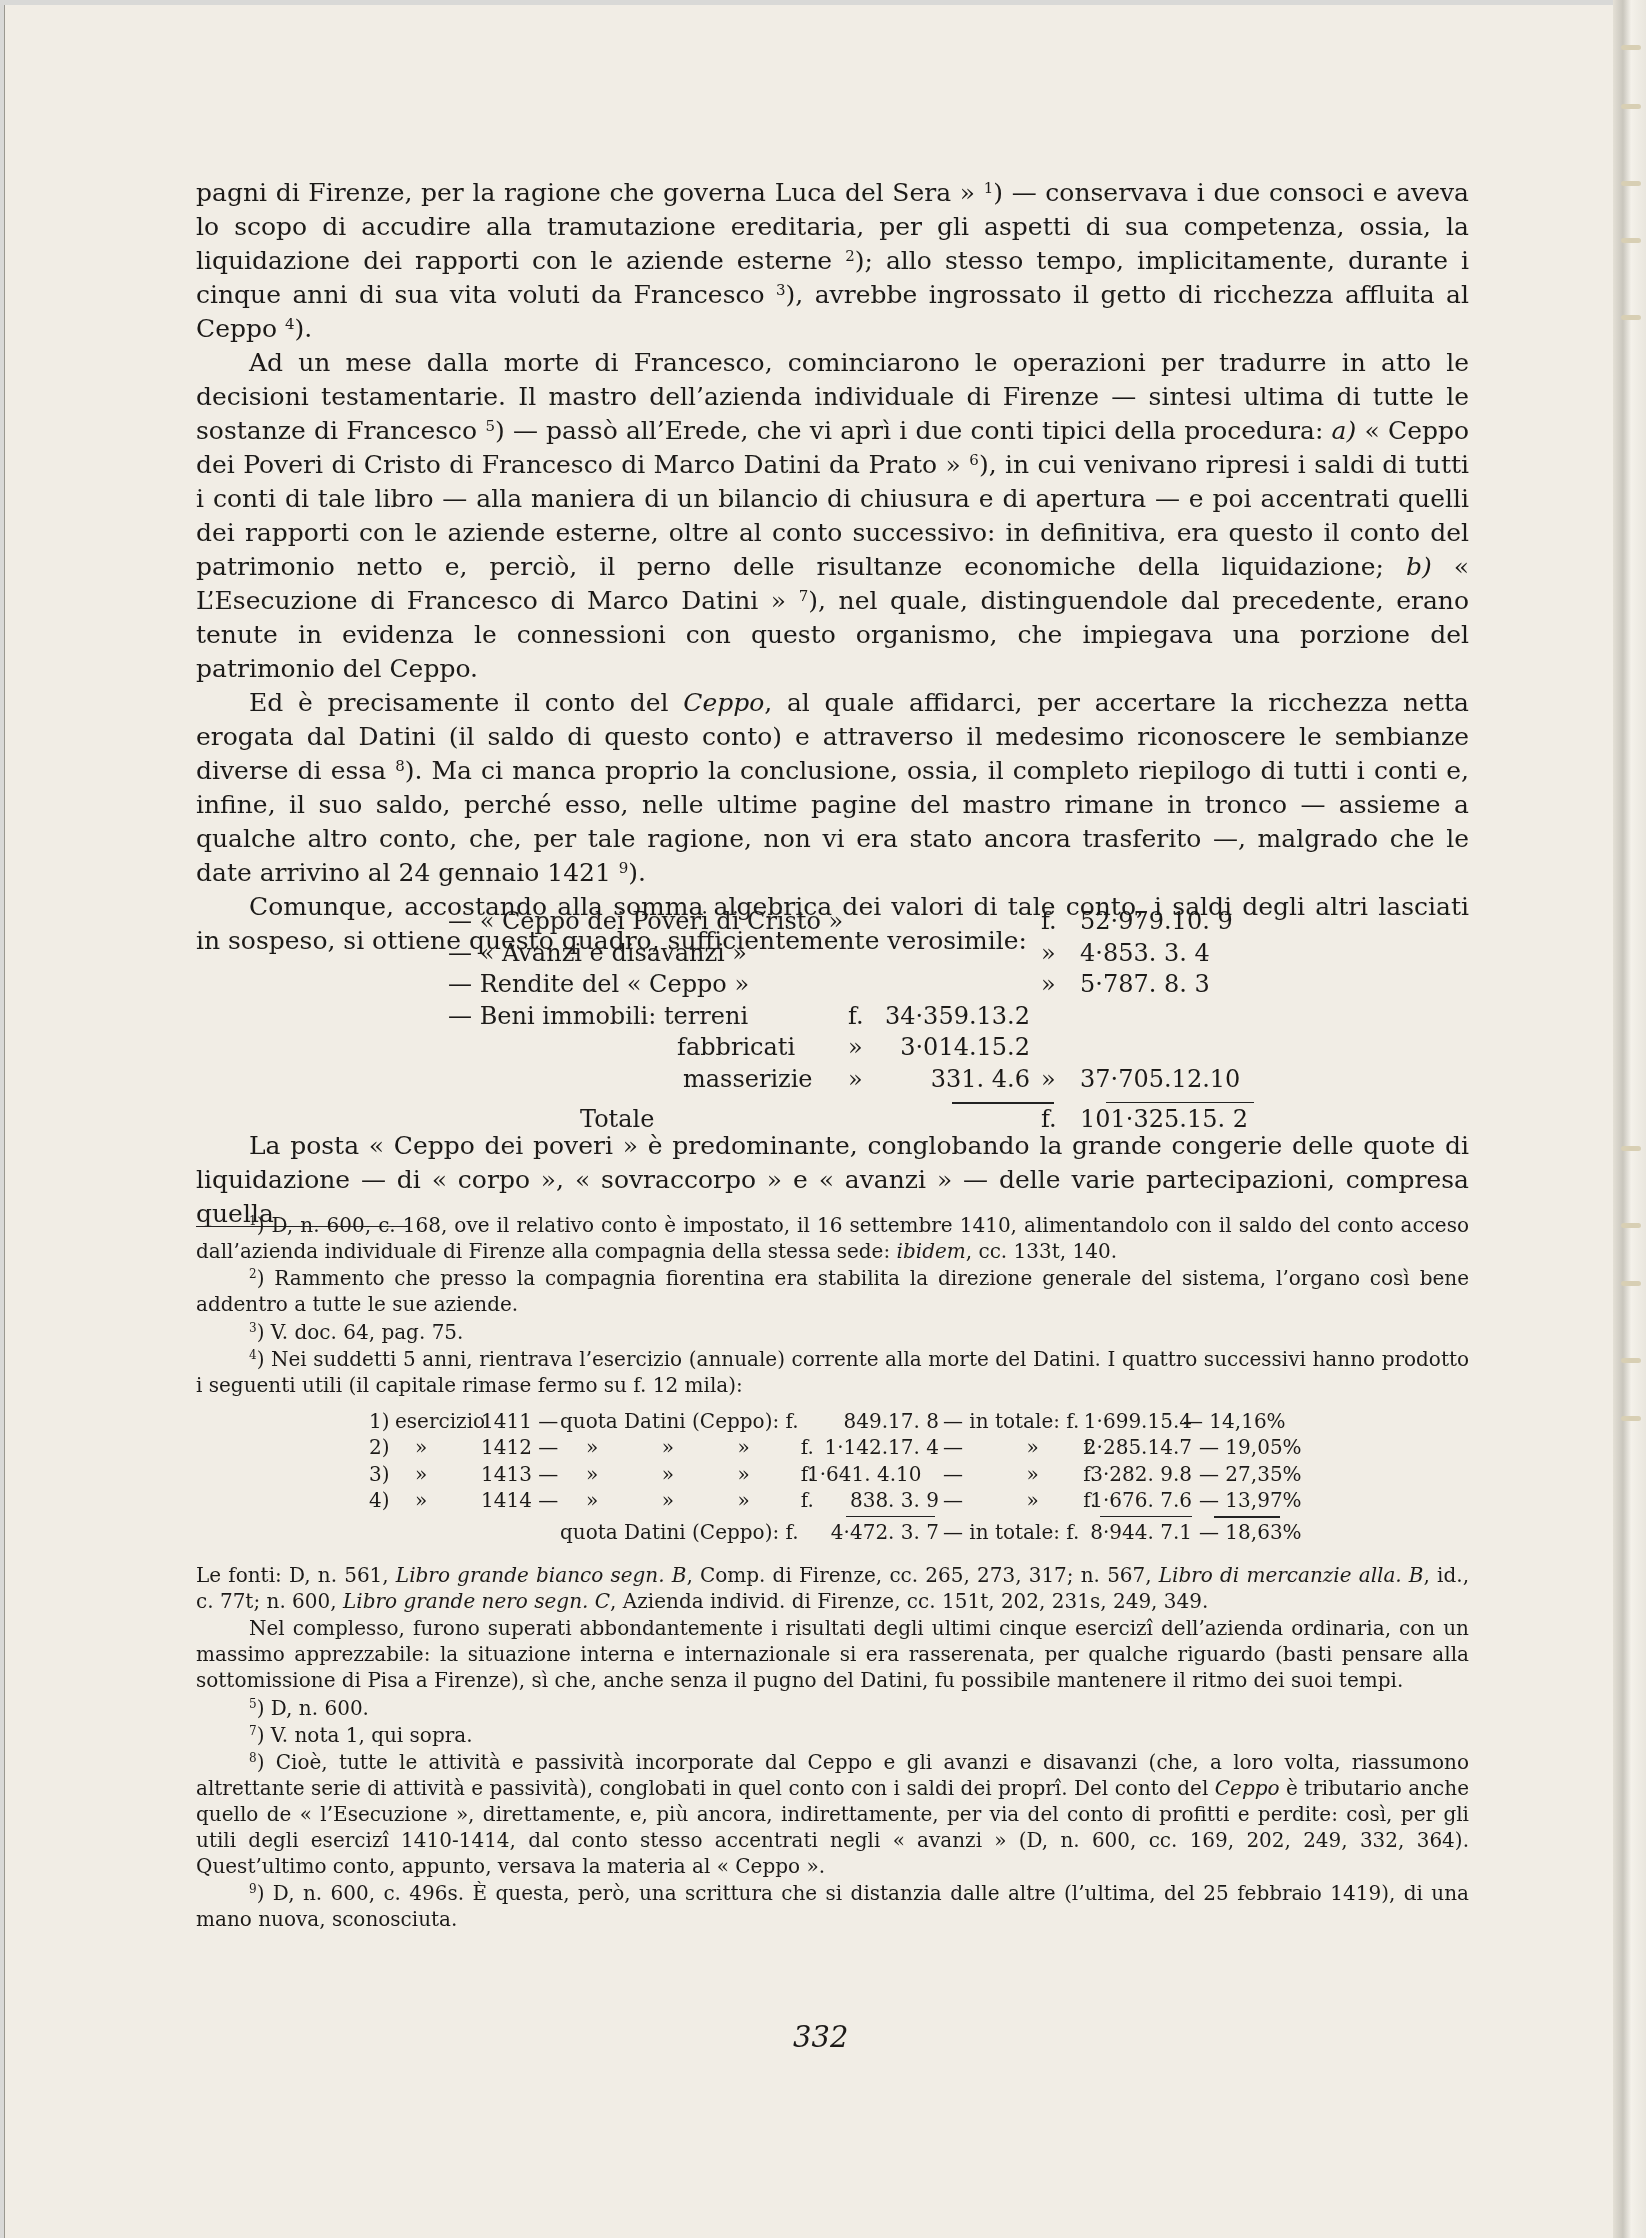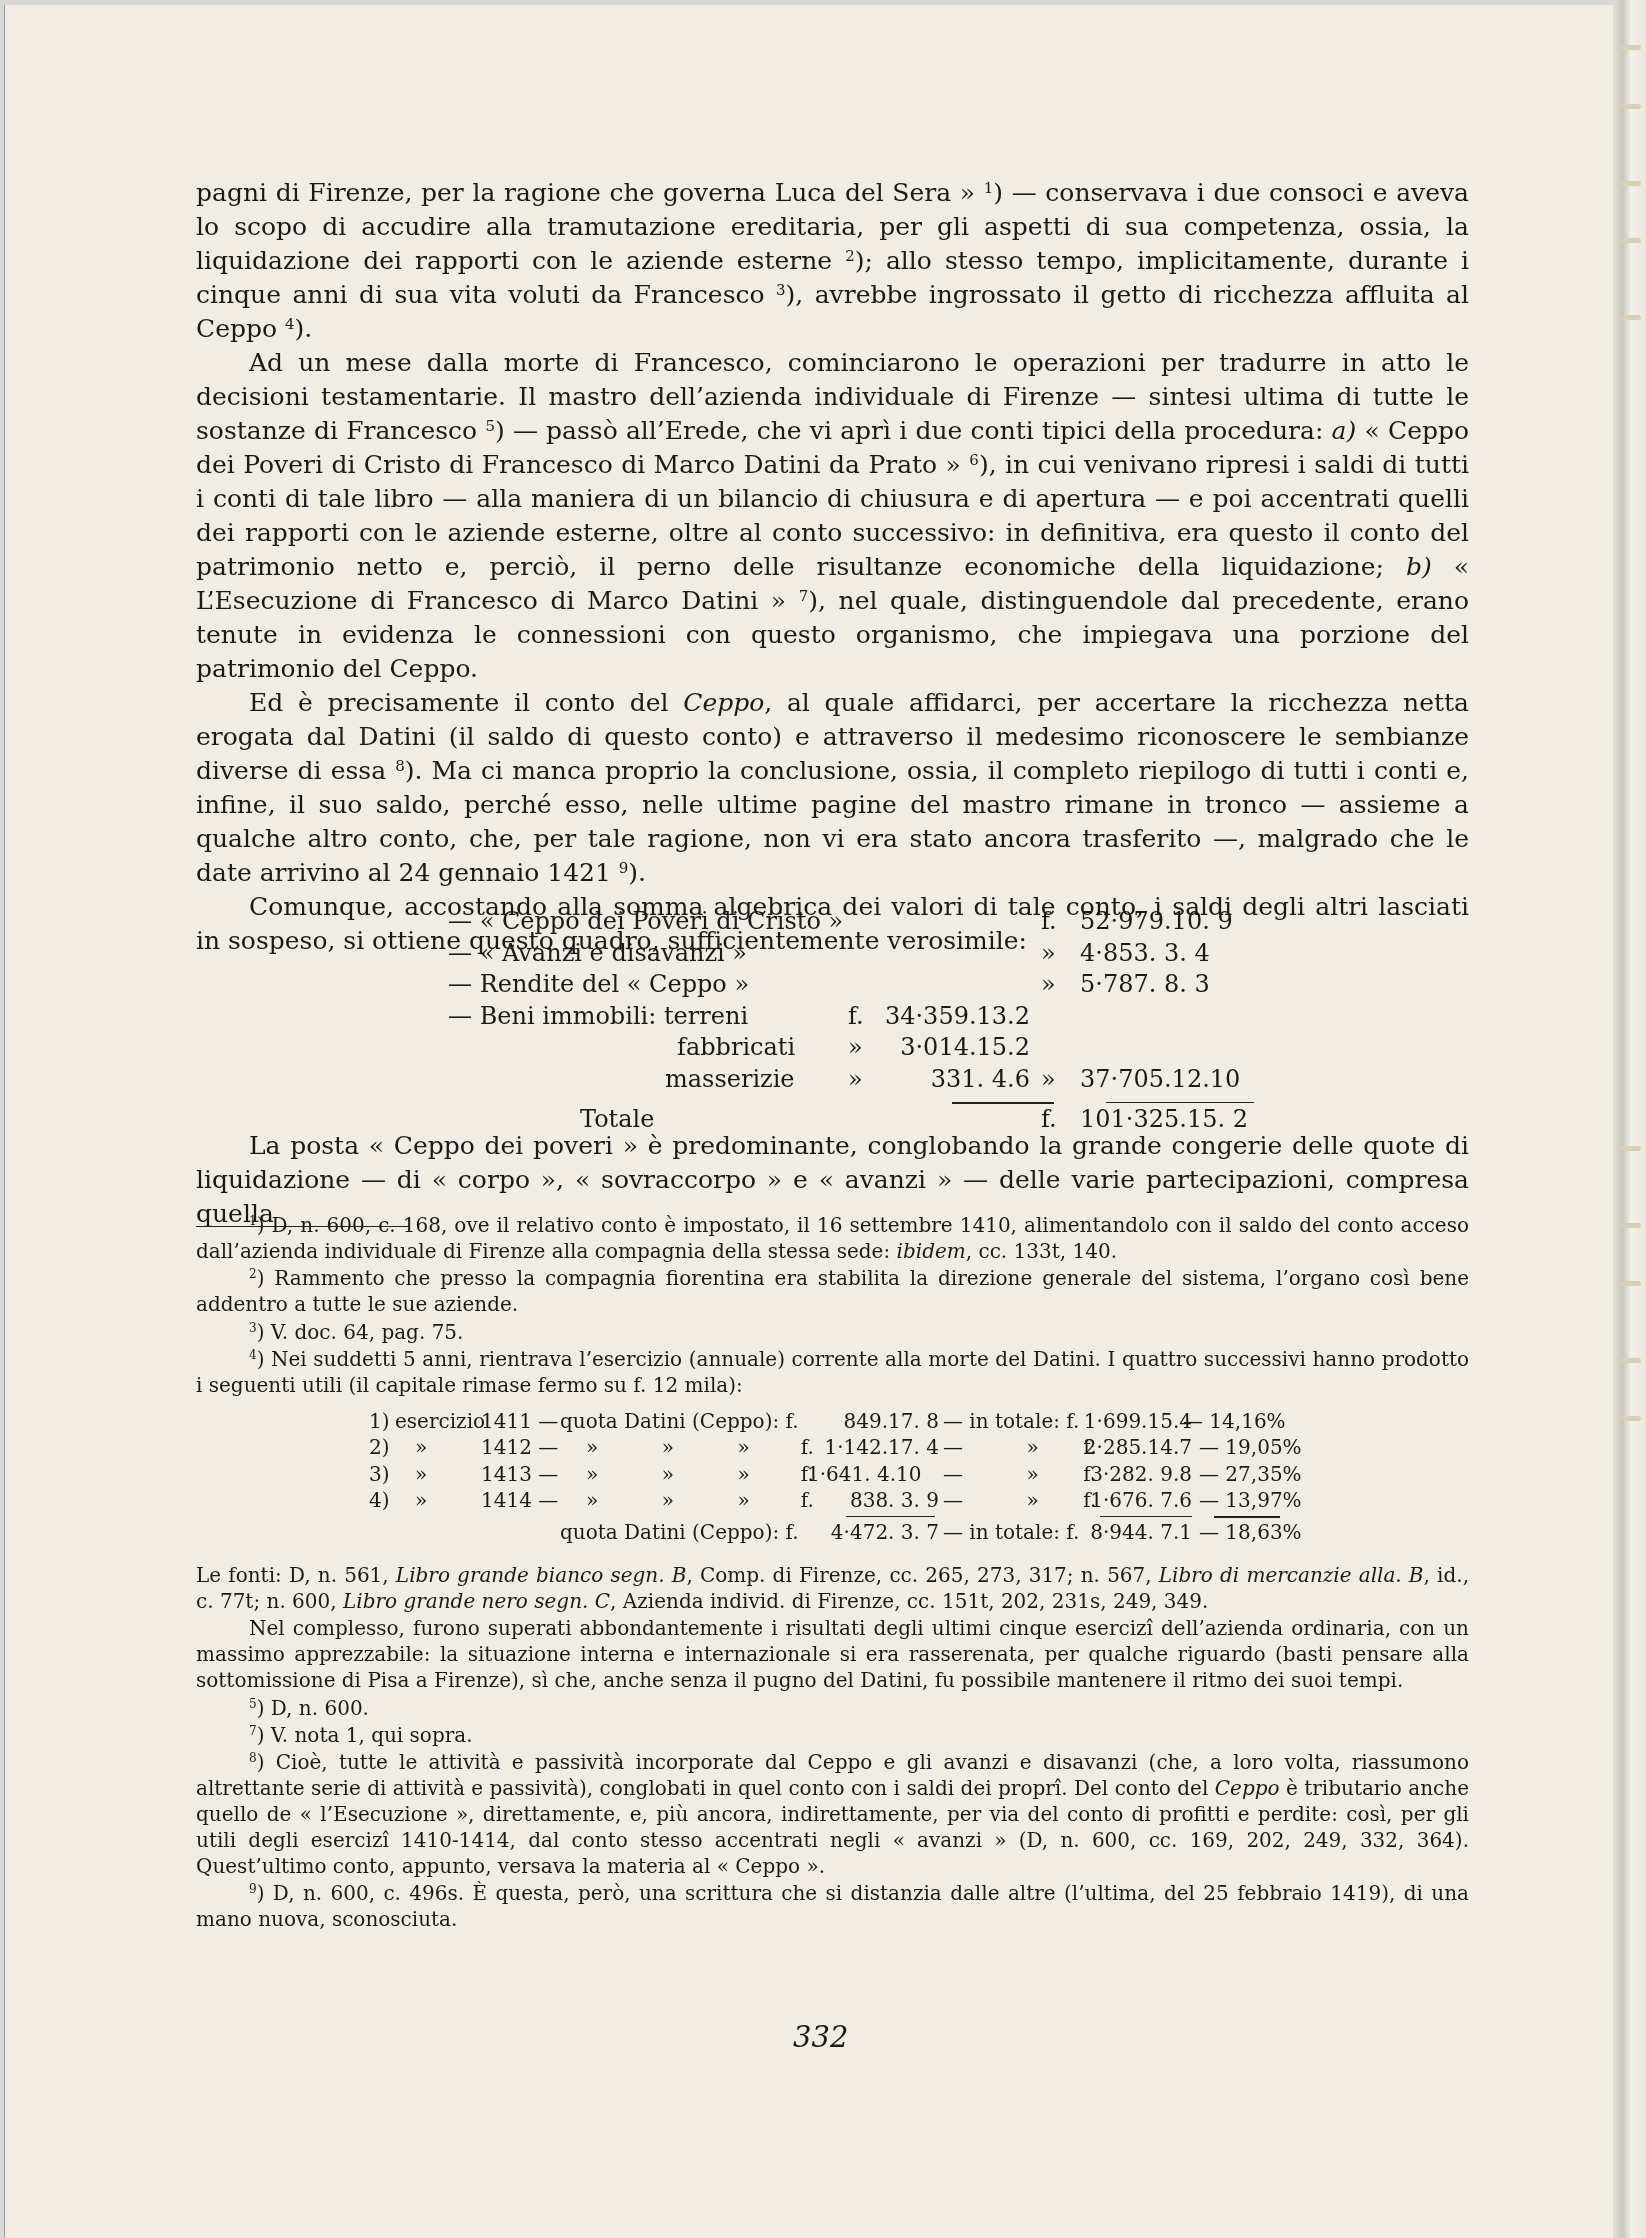--- a/index.html
+++ b/index.html
@@ -95,21 +95,21 @@
     <span class="c-label">— Beni immobili: terreni</span>
     <span class="c-f1" style="left:400px">f.</span>
     <span class="c-v1">34·359.13.2</span>
   </div>
   <div class="srow" style="top:126px">
     <span class="c-label" style="left:229px">fabbricati</span>
     <span class="c-f1" style="left:400px">»</span>
     <span class="c-v1">3·014.15.2</span>
   </div>
   <div class="srow" style="top:158px">
-    <span class="c-label" style="left:217px">masserizie</span>
+    <span class="c-label" style="left:235px">masserizie</span>
     <span class="c-f1" style="left:400px">»</span>
     <span class="c-v1">331. 4.6</span>
     <span class="c-f2" style="left:593px">»</span>
     <span class="c-v2">37·705.12.10</span>
   </div>
   <div class="dline" style="left:504px; top:195px; width:102px"></div>
   <div class="sline" style="left:658px; top:195px; width:148px"></div>
   <div class="srow" style="top:198px">
     <span class="c-label" style="left:132px">Totale</span>
     <span class="c-f2" style="left:593px">f.</span>

